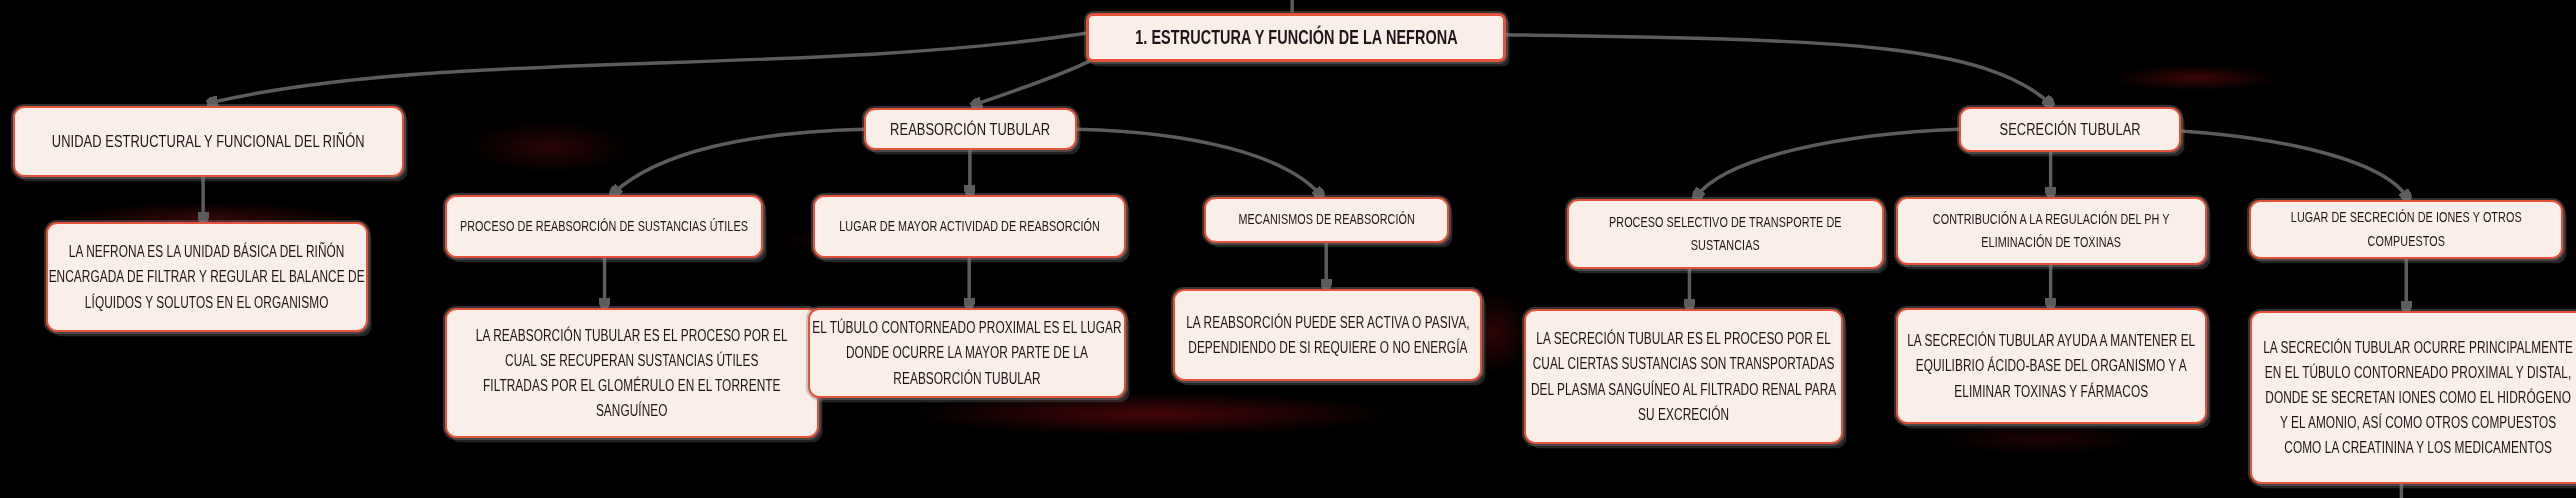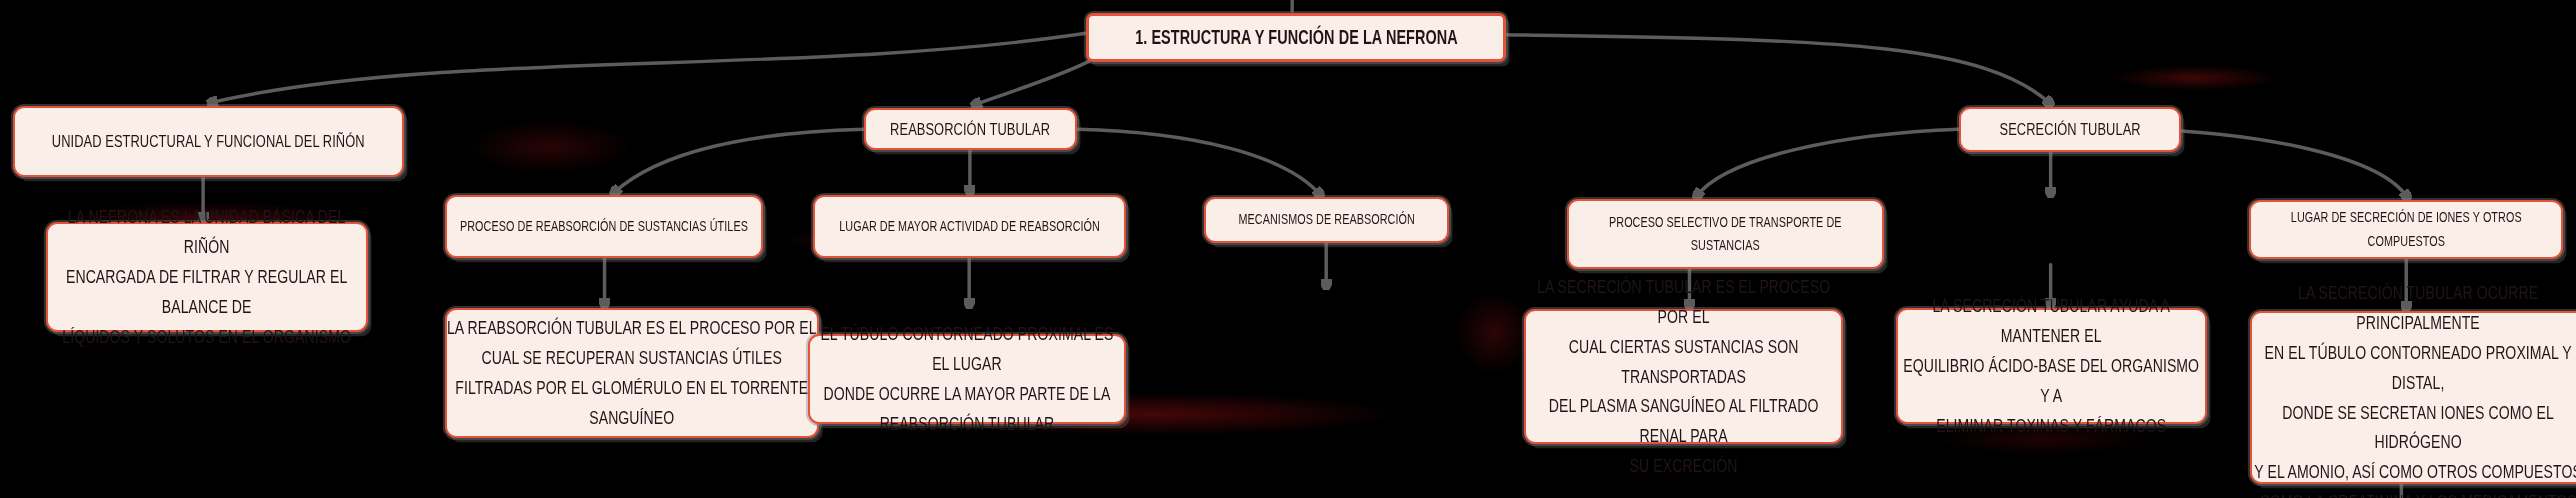--- a/index.html
+++ b/index.html
@@ -42,21 +42,21 @@
     width:135%;
     flex:0 0 auto;
     transform:scaleX(.74);
     transform-origin:center center;
     white-space:pre-line;
     letter-spacing:0.1px;
   }
   .root{font-size:19.5px;font-weight:bold;border-width:3.5px;border-radius:7px;}
   .lvl1{font-size:17.4px;}
   .lvl2{font-size:14.6px;line-height:1.6;}
-  .leaf{font-size:19px;line-height:1.57;}
+  .leaf{font-size:16px;line-height:1.57;}
 </style>
 </head>
 <body>
 
 <div id="canvas">
 
   <svg id="connectors" viewBox="0 0 3708 717" xmlns="http://www.w3.org/2000/svg">
     <defs>
       <marker id="arw" viewBox="0 0 10 10" refX="7" refY="5" markerWidth="3.2" markerHeight="3.2" orient="auto-start-reverse">
         <path d="M0,0 L10,5 L0,10 z" fill="#4f4f4f"></path>
@@ -105,45 +105,53 @@
   <div class="node leaf" style="left:445px;top:308px;width:374px;height:130px;">
     <span class="txt">LA REABSORCIÓN TUBULAR ES EL PROCESO POR EL
 CUAL SE RECUPERAN SUSTANCIAS ÚTILES
 FILTRADAS POR EL GLOMÉRULO EN EL TORRENTE
 SANGUÍNEO</span>
   </div>
 
   <div class="node lvl2" style="left:813px;top:195px;width:313px;height:63px;">
     <span class="txt">LUGAR DE MAYOR ACTIVIDAD DE REABSORCIÓN</span>
   </div>
-  <div class="node leaf" style="left:808px;top:308px;width:318px;height:90px;margin-top:26px;">
+  <div class="node leaf" style="left:808px;top:308px;width:318px;height:90px;">
     <span class="txt">EL TÚBULO CONTORNEADO PROXIMAL ES EL LUGAR
 DONDE OCURRE LA MAYOR PARTE DE LA
 REABSORCIÓN TUBULAR</span>
   </div>
 
   <div class="node lvl2" style="left:1204px;top:197px;width:245px;height:46px;">
     <span class="txt">MECANISMOS DE REABSORCIÓN</span>
+  </div>
+  <div class="node leaf" style="left:1173px;top:289px;width:309px;height:92px;">
+    <span class="txt">LA REABSORCIÓN PUEDE SER ACTIVA O PASIVA,
+DEPENDIENDO DE SI REQUIERE O NO ENERGÍA</span>
   </div>
 
   <div class="node lvl1" style="left:1959px;top:107px;width:222px;height:45px;">
     <span class="txt">SECRECIÓN TUBULAR</span>
   </div>
 
   <div class="node lvl2" style="left:1531px;top:199px;width:317px;height:70px;margin-left:36px;">
     <span class="txt">PROCESO SELECTIVO DE TRANSPORTE DE
 SUSTANCIAS</span>
   </div>
   <div class="node leaf" style="left:1524px;top:309px;width:319px;height:135px;">
     <span class="txt">LA SECRECIÓN TUBULAR ES EL PROCESO POR EL
 CUAL CIERTAS SUSTANCIAS SON TRANSPORTADAS
 DEL PLASMA SANGUÍNEO AL FILTRADO RENAL PARA
 SU EXCRECIÓN</span>
   </div>
 
+  <div class="node lvl2" style="left:1896px;top:197px;width:311px;height:68px;">
+    <span class="txt">CONTRIBUCIÓN A LA REGULACIÓN DEL PH Y
+ELIMINACIÓN DE TOXINAS</span>
+  </div>
   <div class="node leaf" style="left:1896px;top:308px;width:311px;height:116px;">
     <span class="txt">LA SECRECIÓN TUBULAR AYUDA A MANTENER EL
 EQUILIBRIO ÁCIDO-BASE DEL ORGANISMO Y A
 ELIMINAR TOXINAS Y FÁRMACOS</span>
   </div>
 
   <div class="node lvl2" style="left:2249px;top:200px;width:314px;height:59px;">
     <span class="txt">LUGAR DE SECRECIÓN DE IONES Y OTROS
 COMPUESTOS</span>
   </div>

